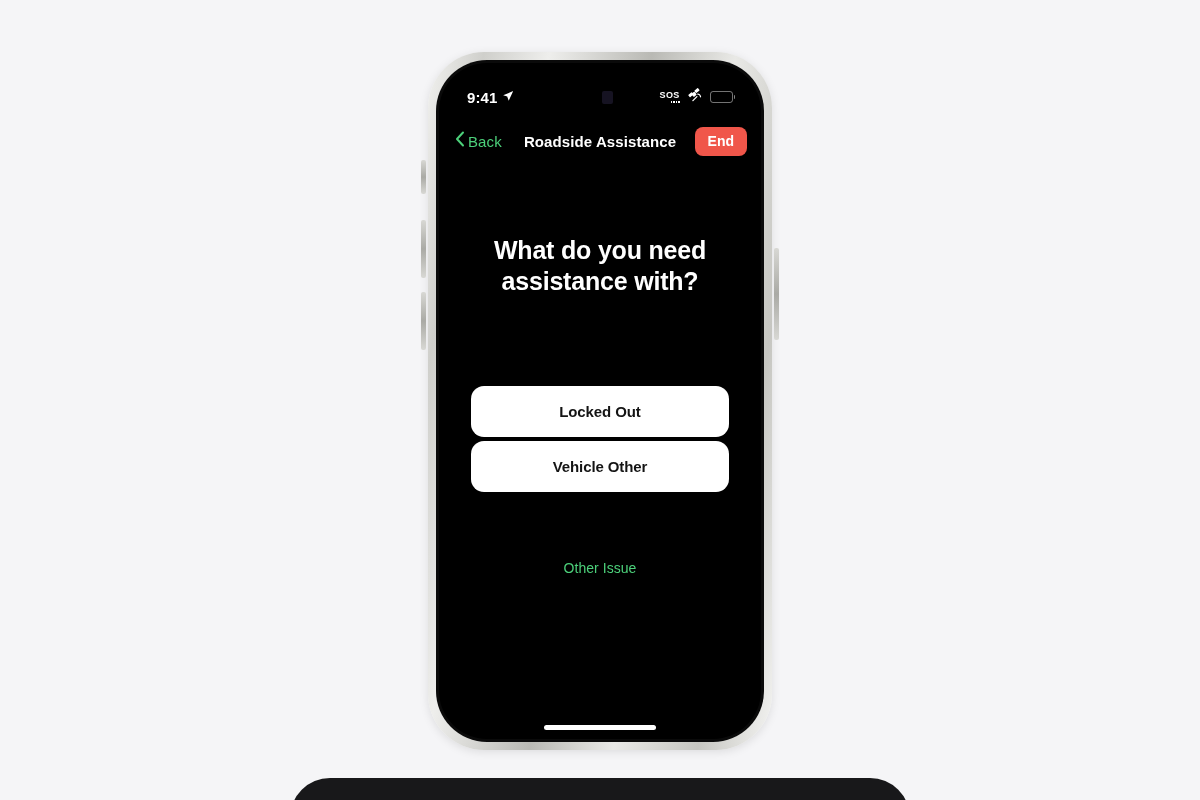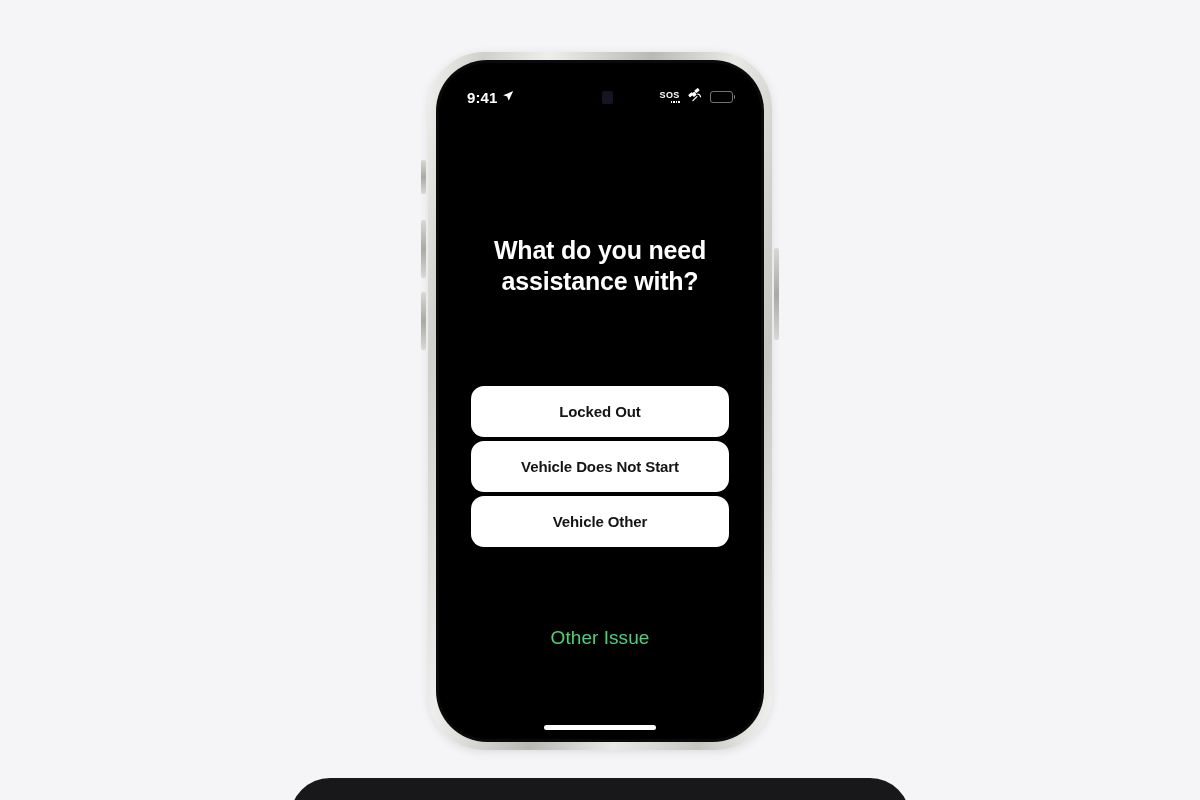--- a/index.html
+++ b/index.html
@@ -288,23 +288,23 @@
     font-weight: bold;
     letter-spacing: -0.1px;
     cursor: pointer;
     font-family: "Liberation Sans", sans-serif;
     display: flex;
     align-items: center;
     justify-content: center;
   }
 
   .other-link {
-    margin-top: 56px;
+    margin-top: 44px;
     color: #4cd07a;
-    font-size: 19px;
+    font-size: 14px;
     letter-spacing: 0.05px;
     cursor: pointer;
     background: none;
     border: none;
     font-family: "Liberation Sans", sans-serif;
   }
 
   
   .home-indicator {
     position: absolute;
@@ -373,28 +373,41 @@
 
             <span class="battery">
               <span class="battery-body">
                 <span class="battery-fill"></span>
               </span>
               <span class="battery-cap"></span>
             </span>
           </div>
         </div>
 
+        <div class="nav-bar">
+          <div class="nav-back">
+            <span>
+              <svg width="10" height="16" viewBox="0 0 10 16">
+                <path d="M8 1.5 L2 8 L8 14.5" stroke="#4cd07a" stroke-width="2" fill="none" stroke-linecap="round" stroke-linejoin="round"></path>
+              </svg>
+            </span>
+            <span class="nav-back-label">Back</span>
+          </div>
+
+          <div class="nav-title">Roadside Assistance</div>
+
+          <button class="nav-end">End</button>
+        </div>
 
         <div class="content">
 
           <div class="heading">What do you need assistance with?</div>
 
           <div class="options">
             <button class="option-btn">Locked Out</button>
-            <button class="option-btn">Vehicle Does Not Start</button>
             <button class="option-btn">Vehicle Other</button>
           </div>
 
           <button class="other-link">Other Issue</button>
         </div>
 
         <div class="home-indicator"></div>
 
       </div>
     </div>

